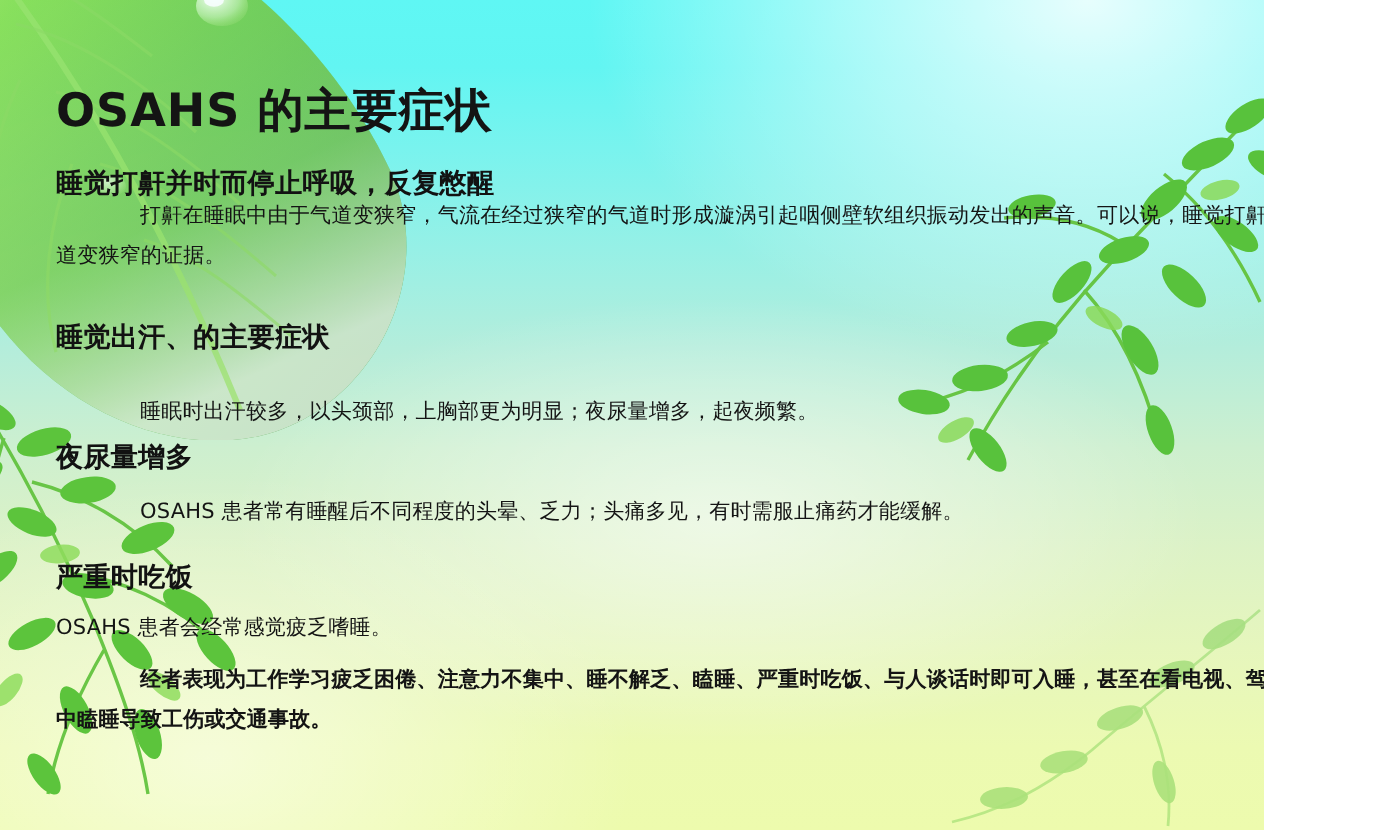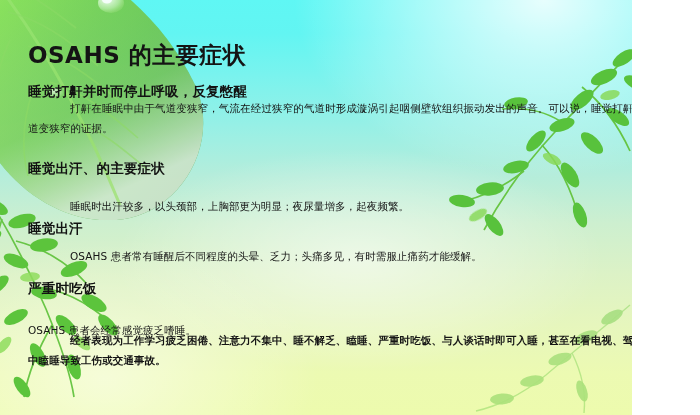--- a/index.html
+++ b/index.html
@@ -130,21 +130,20 @@
     color: #141414;
     line-height: 20px;
     letter-spacing: 0.1px;
     text-align: justify;
   }
   .para.indent {
     text-indent: 42px;
   }
   .para.noindent {
     text-indent: 0;
-    margin-top: 16px;
   }
 
   
   #head-1 { top: 83px; }
   #para-1 { top: 98px; }
   #head-2 { top: 160px; }
   #para-2 { top: 186px; margin-top: 10px; }
   #head-3 { top: 220px; }
   #para-3 { top: 246px; }
   #head-4 { top: 280px; }
@@ -283,21 +282,21 @@
   <div class="content">
 
     <div class="slide-title">OSAHS 的主要症状</div>
 
     <div class="section-head" id="head-1">睡觉打鼾并时而停止呼吸，反复憋醒</div>
     <div class="para indent" id="para-1">打鼾在睡眠中由于气道变狭窄，气流在经过狭窄的气道时形成漩涡引起咽侧壁软组织振动发出的声音。可以说，睡觉打鼾就是呼吸道变狭窄的证据。</div>
 
     <div class="section-head" id="head-2">睡觉出汗、的主要症状</div>
     <div class="para indent" id="para-2">睡眠时出汗较多，以头颈部，上胸部更为明显；夜尿量增多，起夜频繁。</div>
 
-    <div class="section-head" id="head-3">睡觉出汗</div>
+    <div class="section-head" id="head-3">夜尿量增多</div>
     <div class="para indent" id="para-3">OSAHS 患者常有睡醒后不同程度的头晕、乏力；头痛多见，有时需服止痛药才能缓解。</div>
 
     <div class="section-head" id="head-4">严重时吃饭</div>
     <div class="para noindent" id="para-4">OSAHS 患者会经常感觉疲乏嗜睡。</div>
     <div class="para indent" id="para-5">经者表现为工作学习疲乏困倦、注意力不集中、睡不解乏、瞌睡、严重时吃饭、与人谈话时即可入睡，甚至在看电视、驾车或工作中瞌睡导致工伤或交通事故。</div>
 
   </div>
 </div>
 
 </body></html>

